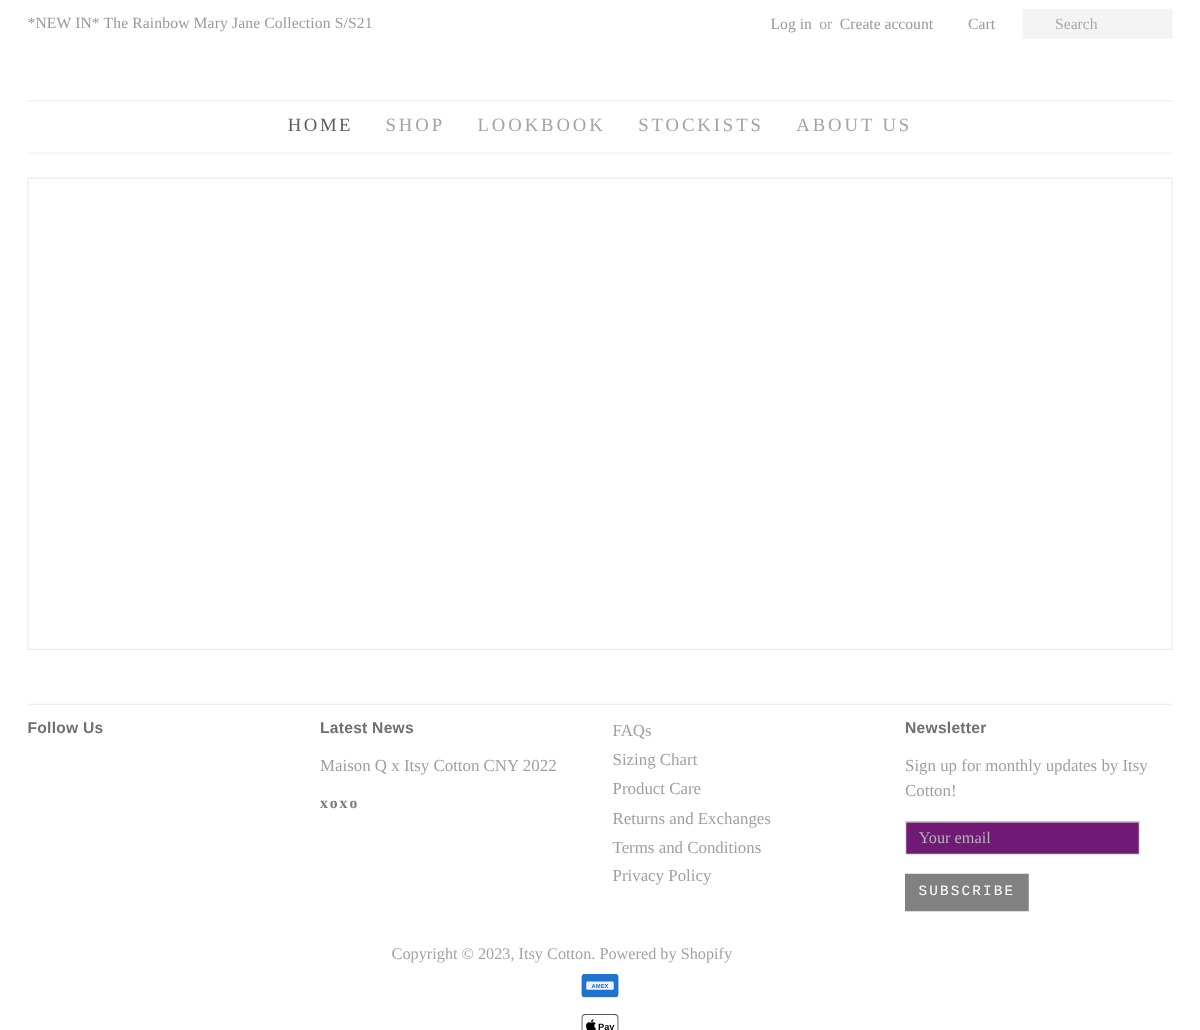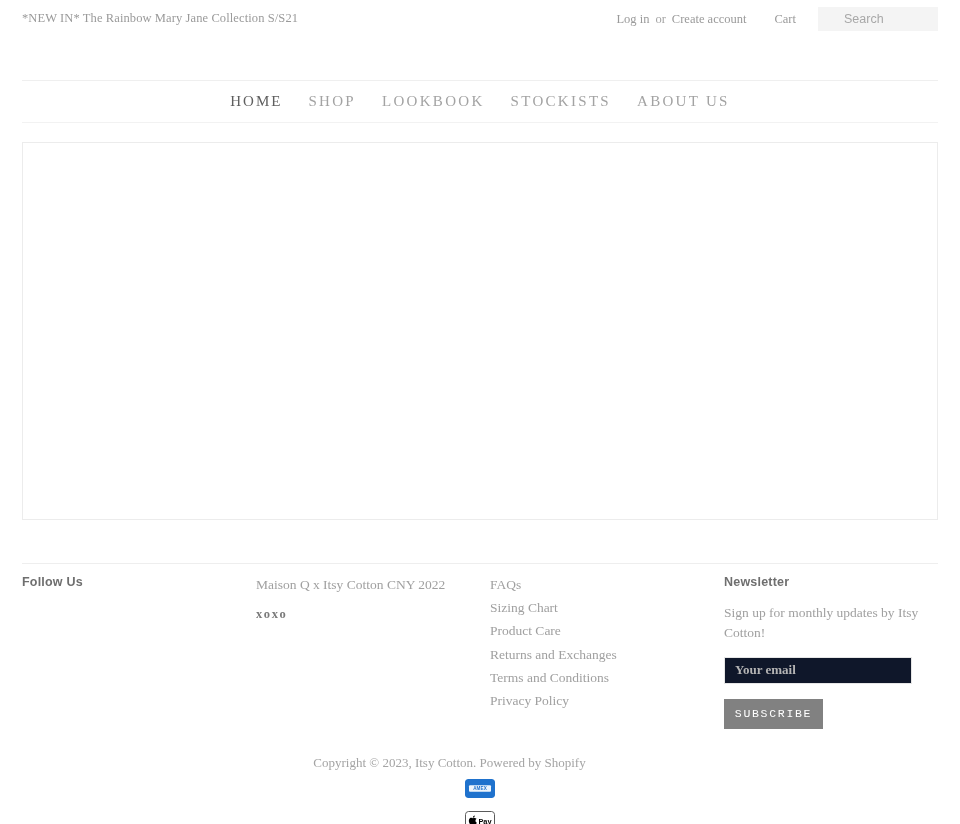--- a/index.html
+++ b/index.html
@@ -74,21 +74,21 @@
 
   .search-wrap {
     margin-left: 22px;
   }
   .search-input {
     width: 120px;
     height: 24px;
     background: #f4f4f4;
     border: none;
     outline: none;
-    font-family: Liberation Sans, sans-serif;
+    font-family: Liberation Serif, serif;
     font-size: 12.5px;
     color: #7f1d1d;
     padding: 0 10px 0 26px;
   }
   .search-input::placeholder { color: #a8a8a8; }
 
   
   .masthead {
     position: absolute;
     left: 22px; top: 36px;
@@ -214,27 +214,26 @@
     color: #a0a0a0;
     line-height: 1.48;
     margin-bottom: 14px;
     width: 195px;
   }
   .newsletter-input {
     display: block;
     width: 188px;
     height: 27px;
     border: 1px solid #e6e6e6;
-    background: #0f172a;
+    background: #701a75;
     outline: none;
     font-family: "Liberation Serif", "DejaVu Serif", serif;
     font-size: 13px;
     color: #9a9a9a;
     padding: 0 10px;
-    font-weight: bold;
   }
   .newsletter-input::placeholder { color: #b4b4b4; }
 
   .subscribe-btn {
     display: block;
     margin-top: 15px;
     width: 99px;
     height: 30px;
     background: #818181;
     border: none;
@@ -317,20 +316,21 @@
   <div class="footer-rule"></div>
 
   <div class="footer">
     <div class="footer-cols">
 
       <div class="fcol fcol-follow">
         <h3>Follow Us</h3>
       </div>
 
       <div class="fcol fcol-news">
+        <h3>Latest News</h3>
         <a href="#" class="news-item">Maison Q x Itsy Cotton CNY 2022</a>
         <span class="news-xoxo">xoxo</span>
       </div>
 
       <div class="fcol fcol-information">
         <ul class="info-list">
           <li><a href="#">FAQs</a></li>
           <li><a href="#">Sizing Chart</a></li>
           <li><a href="#">Product Care</a></li>
           <li><a href="#">Returns and Exchanges</a></li>

